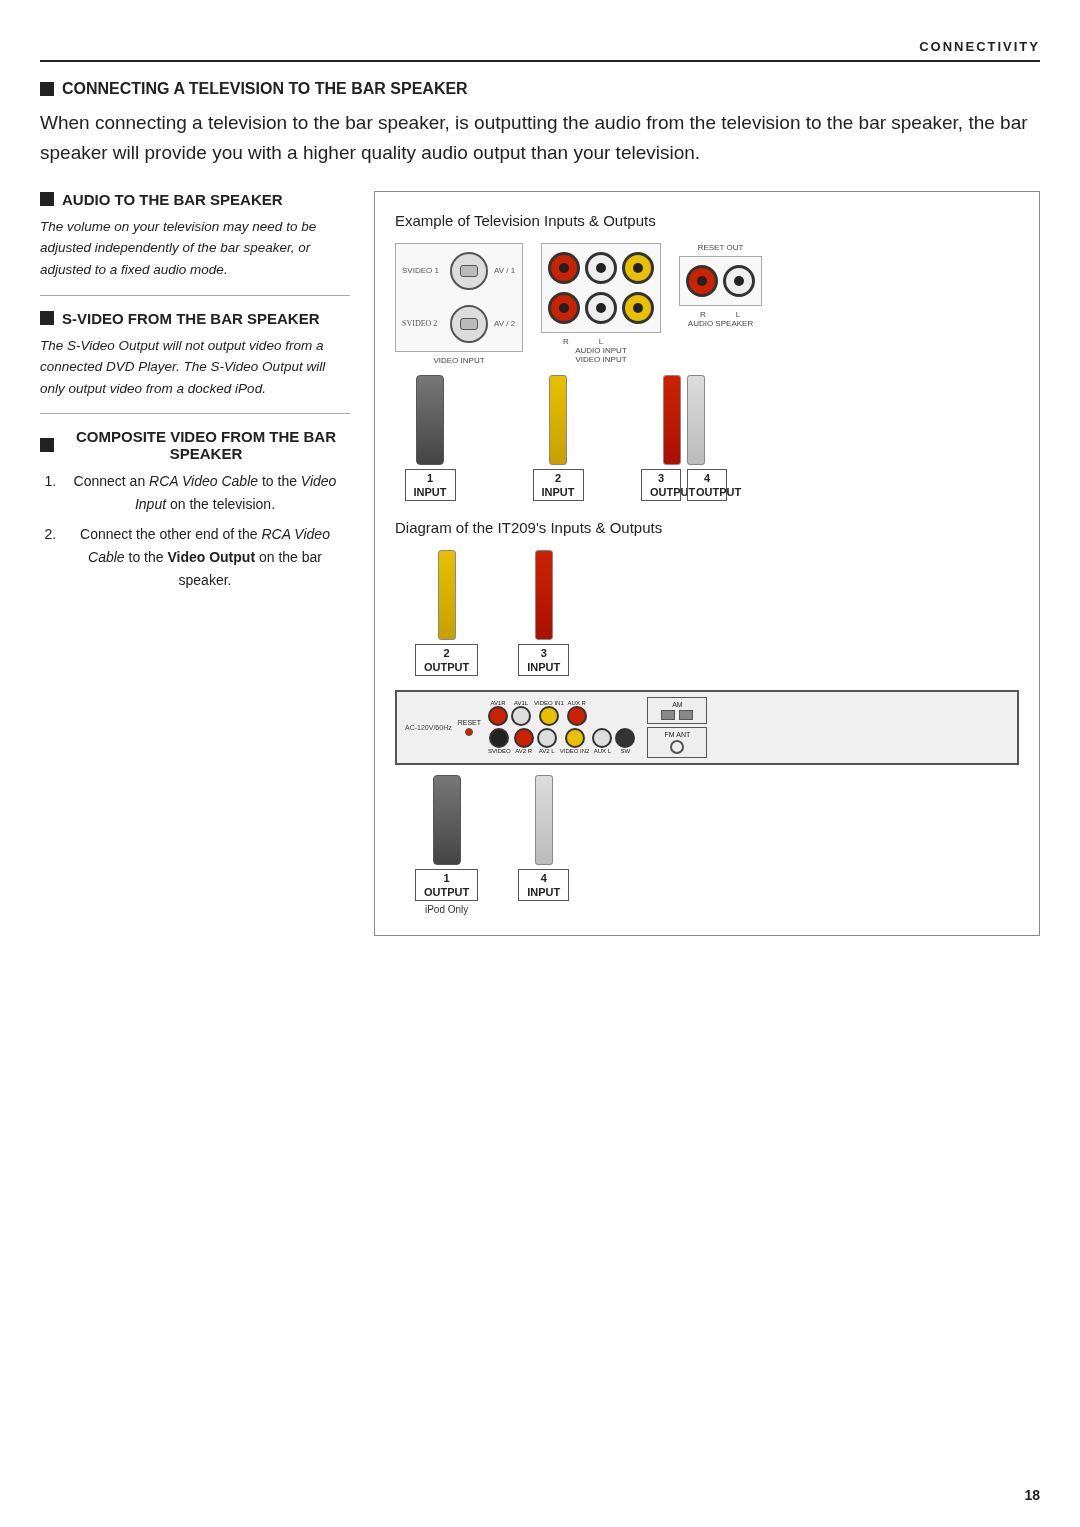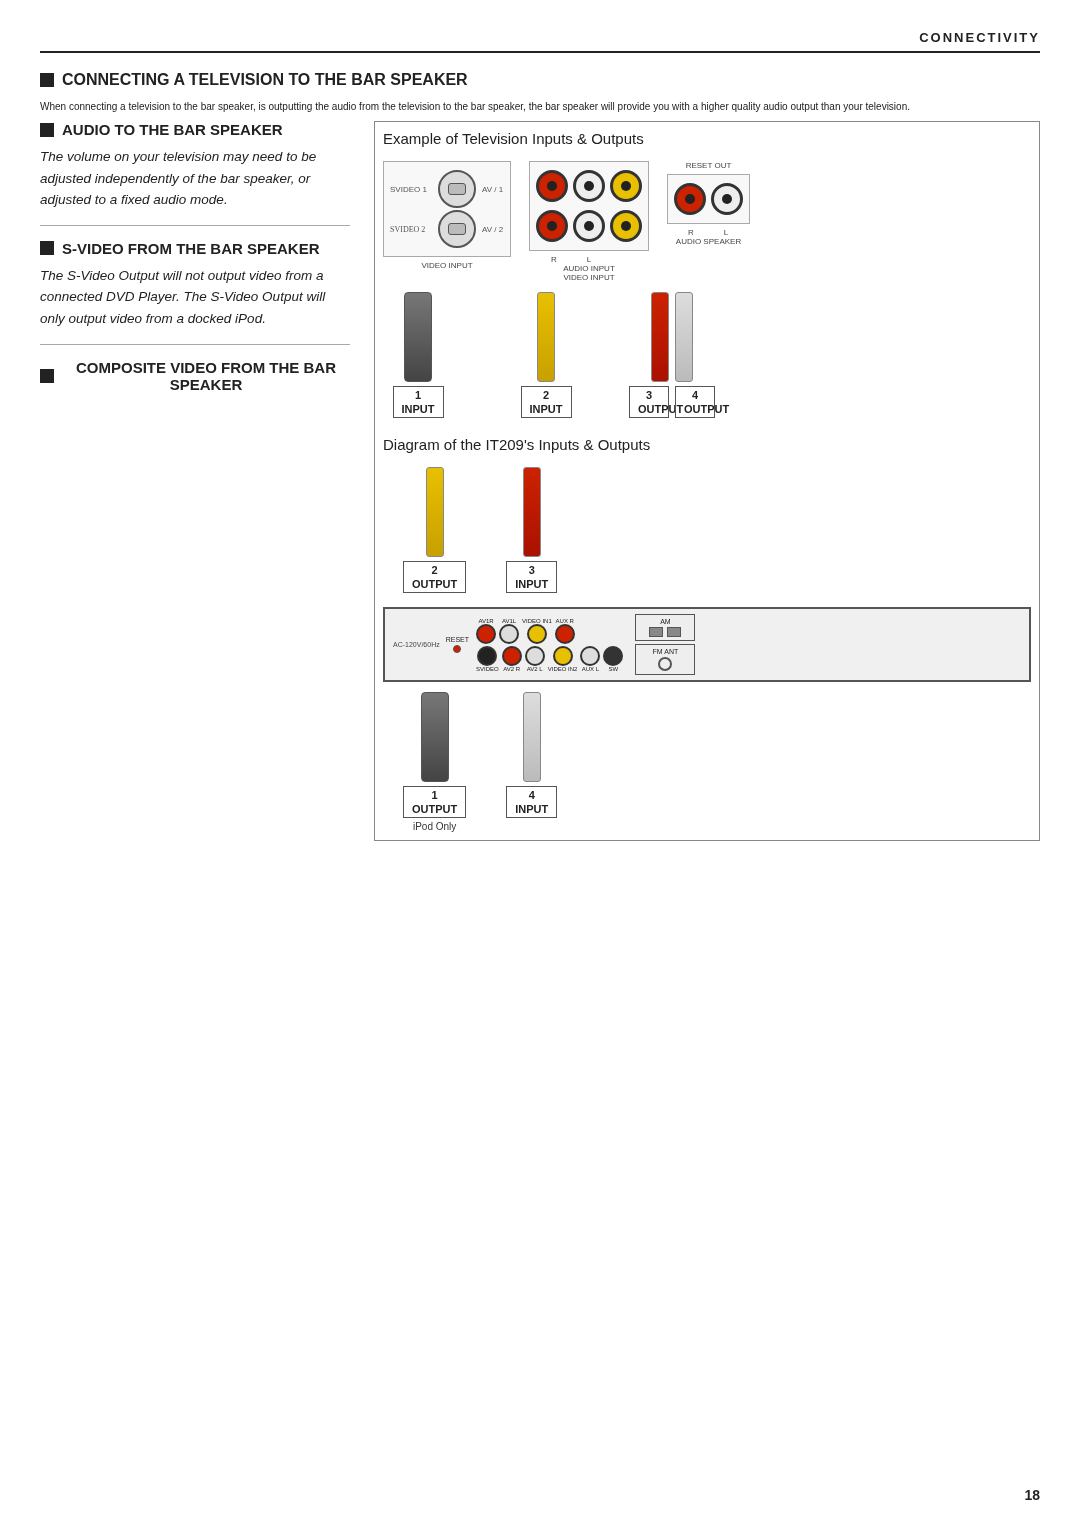--- a/index.html
+++ b/index.html
@@ -20,20 +20,21 @@
     }
     .header-right {
       text-align: right;
       font-weight: bold;
       font-size: 13px;
       letter-spacing: 2px;
       text-transform: uppercase;
       border-bottom: 2px solid #222;
       padding-bottom: 6px;
       margin-bottom: 18px;
+      margin-top: 9px;
     }
     .section-title {
       font-weight: bold;
       font-size: 15px;
       text-transform: uppercase;
       display: flex;
       align-items: center;
       gap: 8px;
       margin-bottom: 8px;
     }
@@ -47,36 +48,36 @@
     .main-section-title {
       font-weight: bold;
       font-size: 16px;
       text-transform: uppercase;
       display: flex;
       align-items: center;
       gap: 8px;
       margin-bottom: 10px;
     }
     .intro-text {
-      font-size: 10px;
+      font-size: 19px;
       line-height: 1.6;
-      margin-bottom: 6px;
+      margin-bottom: 22px;
     }
     .two-col {
       display: flex;
       gap: 24px;
     }
     .left-col {
       width: 310px;
       flex-shrink: 0;
     }
     .right-col {
       flex: 1;
       border: 1.5px solid #888;
-      padding: 8px;
+      padding: 20px;
     }
     .sub-section {
       border-bottom: 1px solid #aaa;
       padding-bottom: 14px;
       margin-bottom: 14px;
     }
     .sub-section:last-child {
       border-bottom: none;
       text-align: center;
     }
@@ -205,35 +206,39 @@
         <div class="italic-note">
           <em>The S-Video Output will not output video from a connected DVD Player. The S-Video Output will only output video from a docked iPod.</em>
         </div>
       </div>
 
       <div class="sub-section">
         <div class="section-title">
           <span class="black-square"></span>
           <span>COMPOSITE VIDEO FROM THE BAR SPEAKER</span>
         </div>
+        <ol>
+          <li>Connect an <em>RCA Video Cable</em> to the <em>Video Input</em> on the television.</li>
+          <li>Connect the other end of the <em>RCA Video Cable</em> to the <strong>Video Output</strong> on the bar speaker.</li>
+        </ol>
       </div>
 
     </div>
 
     <div class="right-col">
 
       <div class="diagram-title">
         <span>Example of Television Inputs &amp; Outputs</span>
       </div>
 
       <div class="tv-diagram">
         <div style="display:flex; gap:18px; align-items:flex-start;">
 
           <div style="display:flex; flex-direction:column; align-items:center;">
-            <div style="display:flex; flex-direction:column; gap:2px; border:1.5px solid #aaa; padding:8px 6px; background:#f8f8f8;">
+            <div style="display:flex; flex-direction:column; gap:15px; border:1.5px solid #aaa; padding:8px 6px; background:#f8f8f8;">
               <div style="display:flex; align-items:center; gap:6px;">
                 <span style="font-size:8px; color:#555; width:42px;">SVIDEO 1</span>
                 <div class="svideo-conn">
                   <div class="svideo-inner"></div>
                 </div>
                 <span style="font-size:8px; color:#555; width:22px;">AV / 1</span>
               </div>
               <div style="display:flex; align-items:center; gap:6px;">
                 <span style="font-size:8px; color:#555; width:42px;font-family:Liberation Serif, serif;">SVIDEO 2</span>
                 <div class="svideo-conn">

